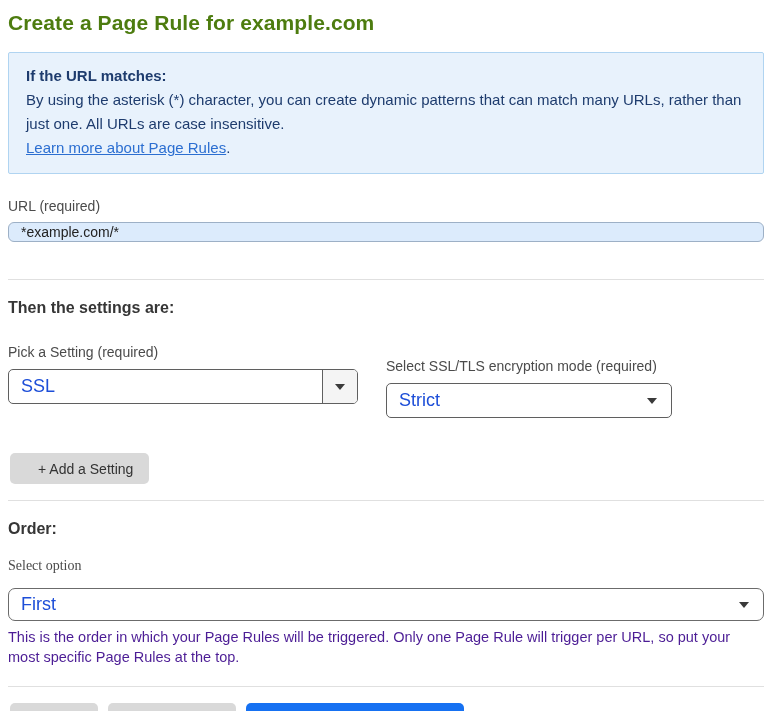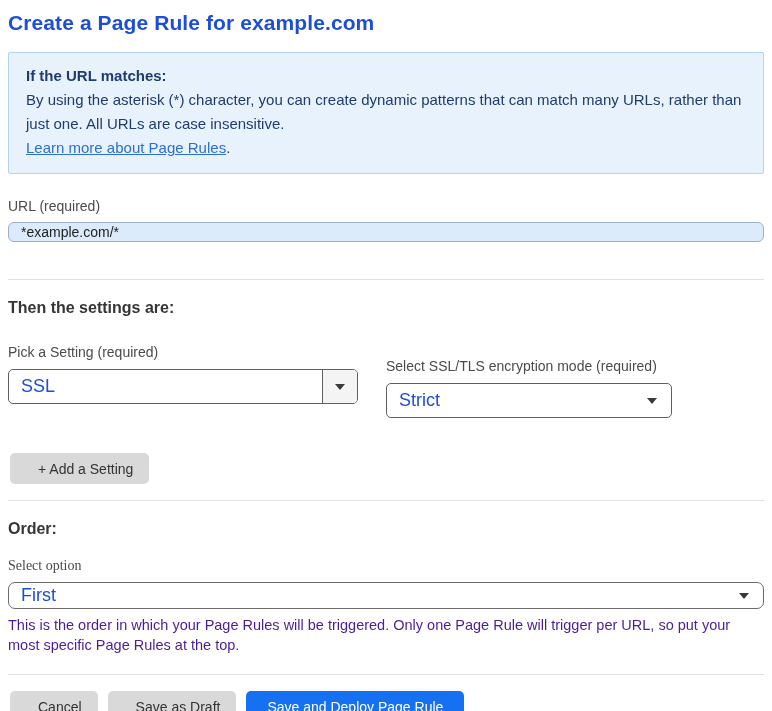--- a/index.html
+++ b/index.html
@@ -9,21 +9,21 @@
     height: 711px;
     background: #ffffff;
     font-family: "Liberation Sans", sans-serif;
     color: #333333;
   }
   .container { padding: 8px 8px 0 8px; }
 
   .page-title {
     font-size: 21px;
     font-weight: 700;
-    color: #1d4ed8;
+    color: #4d7c0f;
     margin: 3px 0 17px 0;
     letter-spacing: 0.1px;
   }
 
   .info-box {
     background: var(--info-bg, #e8f2fc);
     border: 1px solid var(--info-border, #b0d4f1);
     border-radius: 2px;
     padding: 11px 17px 13px 17px;
     color: var(--info-text, #1e3c6e);
@@ -132,24 +132,24 @@
     padding: 0 16px;
     font-family: "Liberation Sans", sans-serif;
     cursor: pointer;
   }
   .btn-gray { background: #d9d9d9; color: #333333; padding-left: 28px; }
   .btn-blue { background: var(--accent-blue, #1671f2); color: #ffffff; padding: 0 21px; }
 
   .add-setting-wrap { margin: 35px 0 0 2px; }
 
   .order-select {
-    height: 27px;
+    height: 33px;
     border: 1px solid #6b6b6b;
     border-radius: 7px;
-    margin-top: 8px;
+    margin-top: 14px;
   }
   .order-help {
     font-size: 14.5px;
     color: #4c1d95;
     line-height: 20px;
     margin-top: 6px;
   }
 
   .actions-row {
     display: flex;

